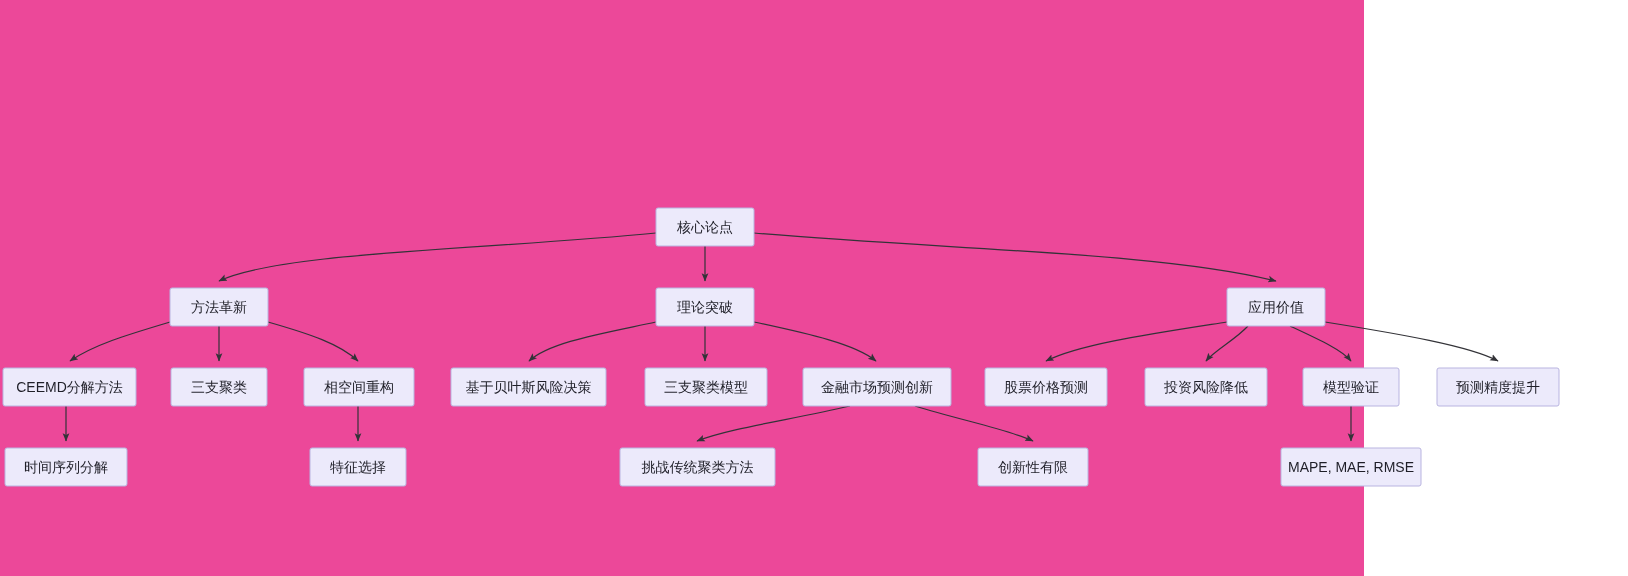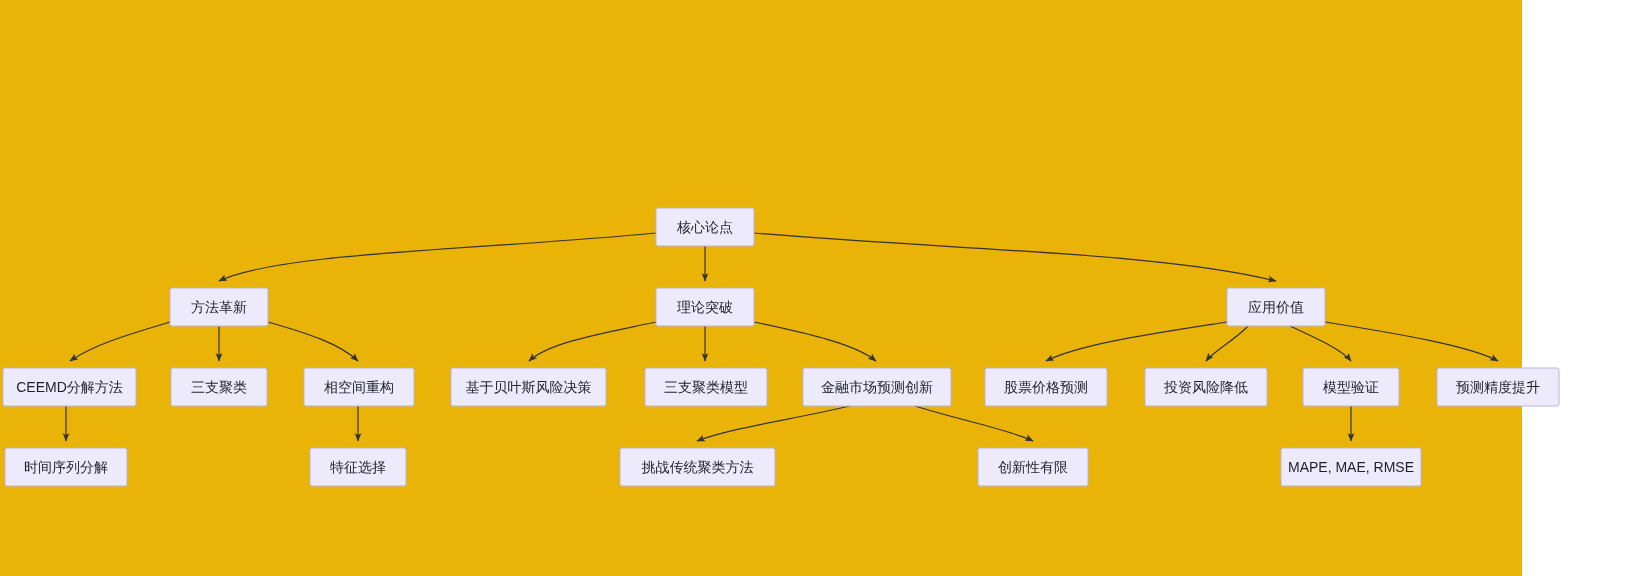--- a/index.html
+++ b/index.html
@@ -8,23 +8,23 @@
     background: #ffffff;
   }
   body {
     width: 1628px;
     height: 576px;
     font-family: "Liberation Sans", "DejaVu Sans", sans-serif;
     overflow: hidden;
   }
   #diagram-root {
     position: relative;
-    width: 1522px;
+    width: 1364px;
     height: 576px;
-    background: #eab308;
+    background: #ec4899;
   }
   svg#flowchart {
     display: block;
     width: 1628px;
     height: 576px;
   }
   .node-rect {
     fill: #ECEAFB;
     stroke: #B9B4E0;
     stroke-width: 1;

